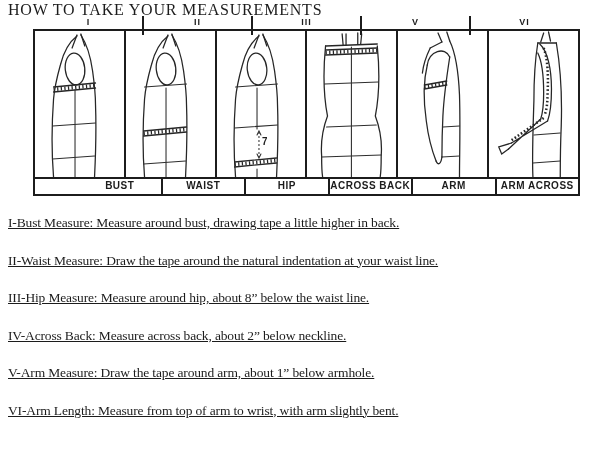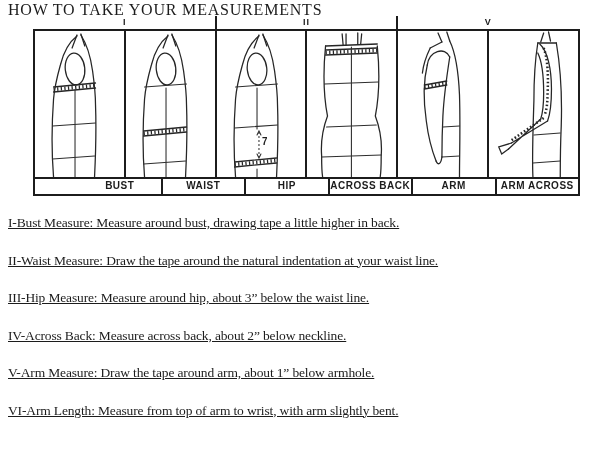--- a/index.html
+++ b/index.html
@@ -54,21 +54,23 @@
 </head>
 <body>
 
 <div class="title">HOW TO TAKE YOUR MEASUREMENTS</div>
 
 <div class="figure">
 
   <div class="numeral-row">
     <div class="numeral-cell">I</div>
     <div class="numeral-cell">II</div>
+    <div class="numeral-cell">III</div>
     <div class="numeral-cell">V</div>
+    <div class="numeral-cell">VI</div>
   </div>
 
   <div class="panel-row">
 
     <div class="panel">
       <svg viewBox="0 0 91 146" preserveAspectRatio="none">
         <path class="sk" d="M38,17 L43,4 M51,15 L47,3"></path>
         <path class="sk" d="M43,5 C35,11 29,22 26,34 C22,48 20,56 19,68 C17,95 17,122 19,146"></path>
         <path class="sk" d="M47,4 C53,13 57,26 59,40 C61,54 62,64 62,74 C63,100 62,126 61,146"></path>
         <ellipse class="sk" cx="41" cy="38" rx="10" ry="16" transform="rotate(-6 41 38)"></ellipse>
@@ -164,17 +166,17 @@
     <div class="label-cell">ACROSS BACK</div>
     <div class="label-cell">ARM</div>
     <div class="label-cell">ARM ACROSS</div>
   </div>
 
 </div>
 
 <div class="instructions">
   <p>I-Bust Measure: Measure around bust, drawing tape a little higher in back.</p>
   <p>II-Waist Measure: Draw the tape around the natural indentation at your waist line.</p>
-  <p>III-Hip Measure: Measure around hip, about 3” below the waist line.</p>
+  <p>III-Hip Measure: Measure around hip, about 8” below the waist line.</p>
   <p>IV-Across Back: Measure across back, about 2” below neckline.</p>
   <p>V-Arm Measure: Draw the tape around arm, about 1” below armhole.</p>
   <p>VI-Arm Length: Measure from top of arm to wrist, with arm slightly bent.</p>
 </div>
 
 </body></html>

